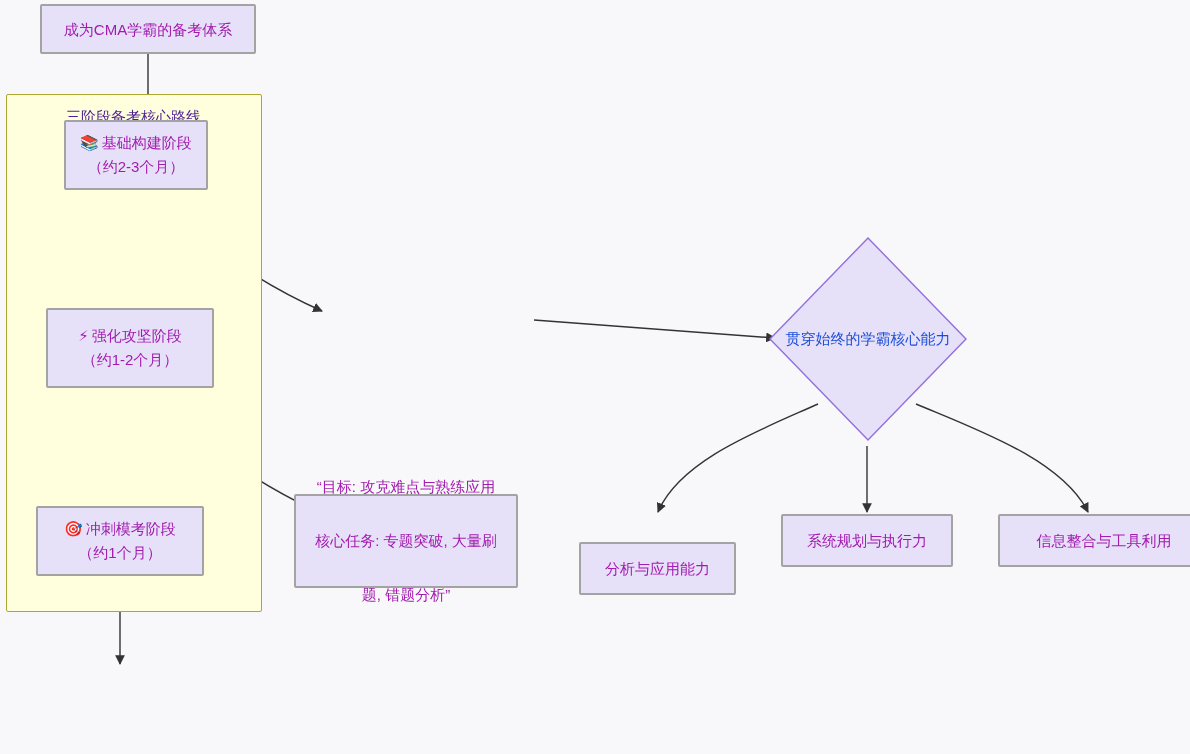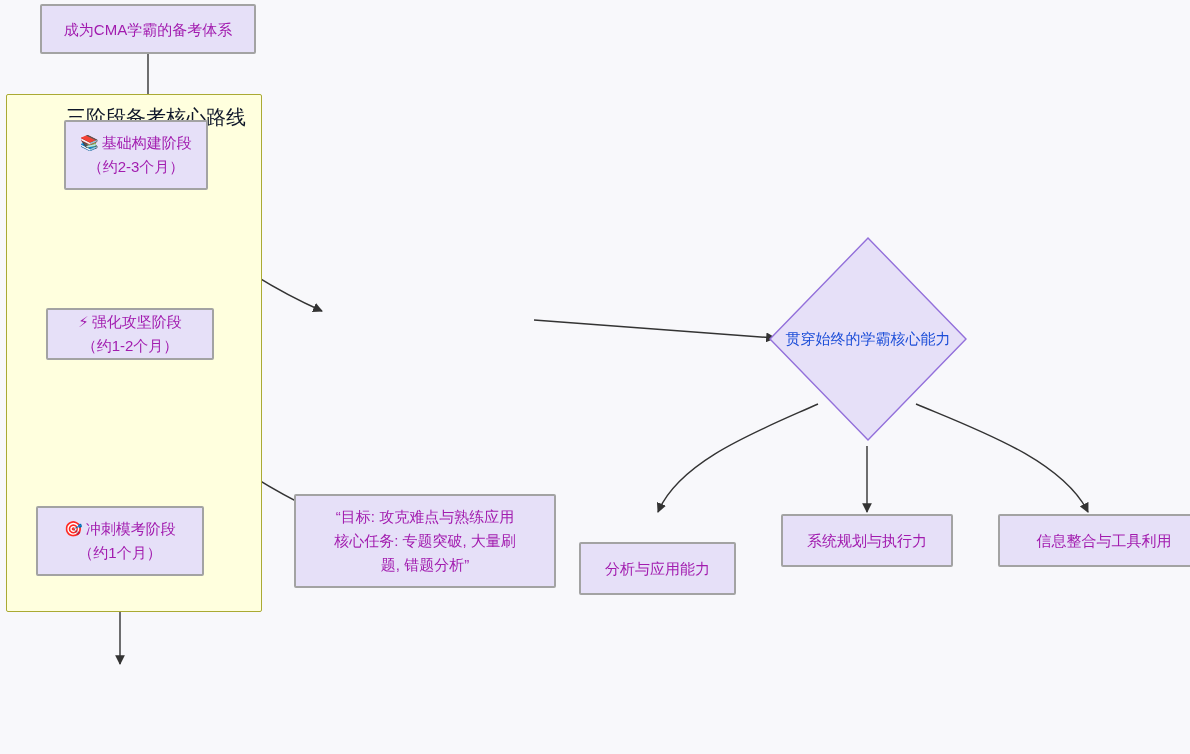--- a/index.html
+++ b/index.html
@@ -45,22 +45,22 @@
   .subgraph {
     position: absolute;
     box-sizing: border-box;
     background: #ffffde;
     border: 1px solid #aaaa33;
     border-radius: 2px;
     z-index: 1;
   }
   .subgraph-title {
     position: absolute;
-    color: #0f172a;
-    font-size: 20px;
+    color: #4c1d95;
+    font-size: 15px;
     line-height: 18px;
     white-space: nowrap;
     z-index: 2;
   }
   .diamond {
     position: absolute;
     z-index: 3;
   }
   .diamond svg { display: block; }
   .diamond-label {
@@ -120,32 +120,32 @@
 
   <div class="node" style="left:40px; top:4px; width:216px; height:50px;">
     <span class="ln">成为CMA学霸的备考体系</span>
   </div>
 
   <div class="node multi" style="left:64px; top:120px; width:144px; height:70px;">
     <span class="ln"><span class="emoji">📚</span><span>基础构建阶段</span></span>
     <span class="ln">（约2-3个月）</span>
   </div>
 
-  <div class="node multi" style="left:46px; top:308px; width:168px; height:52px;">
+  <div class="node multi" style="left:46px; top:308px; width:168px; height:80px;">
     <span class="ln"><span class="emoji">⚡</span><span>强化攻坚阶段</span></span>
     <span class="ln">（约1-2个月）</span>
   </div>
 
   <div class="node multi" style="left:36px; top:506px; width:168px; height:70px;">
     <span class="ln"><span class="emoji">🎯</span><span>冲刺模考阶段</span></span>
     <span class="ln">（约1个月）</span>
   </div>
 
 
-  <div class="node multi" style="left:294px; top:494px; width:262px; height:94px;">
+  <div class="node multi" style="left:294px; top:494px; width:224px; height:94px;gap:30px;">
     <span class="ln">“目标: 攻克难点与熟练应用</span>
     <span class="ln">核心任务: 专题突破, 大量刷</span>
     <span class="ln">题, 错题分析”</span>
   </div>
 
 
   <div class="diamond" style="left:768px; top:236px; width:200px; height:206px;">
     <svg width="200" height="206" viewBox="0 0 200 206">
       <polygon points="100,2 198,103 100,204 2,103" fill="#e6e0f8" stroke="#9370db" stroke-width="1.4"></polygon>
     </svg>

